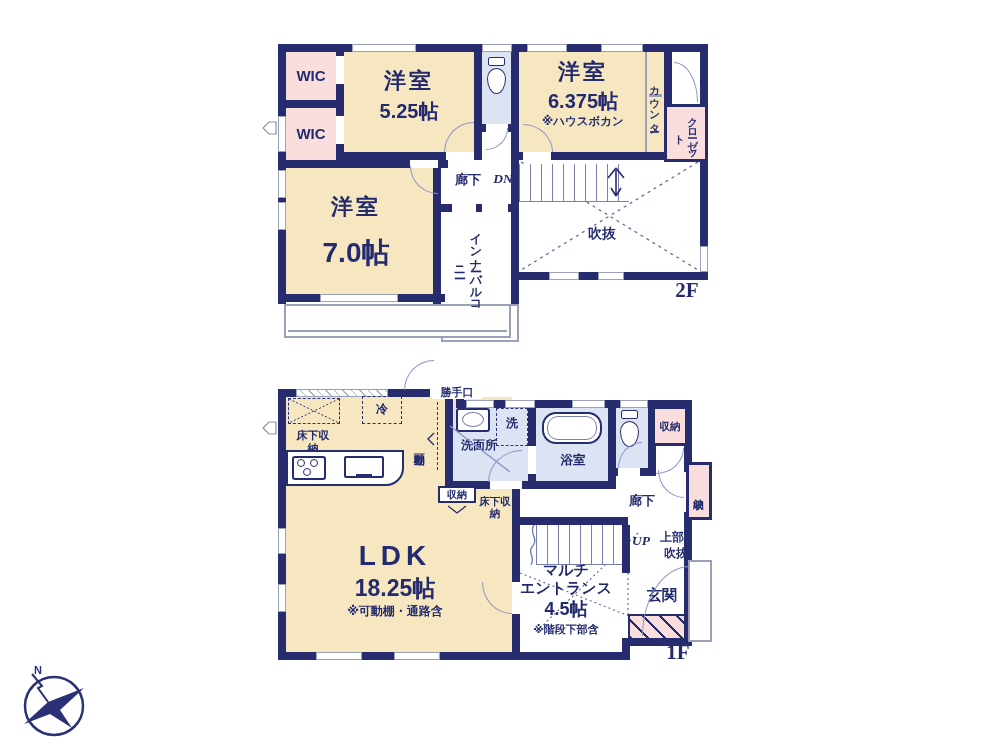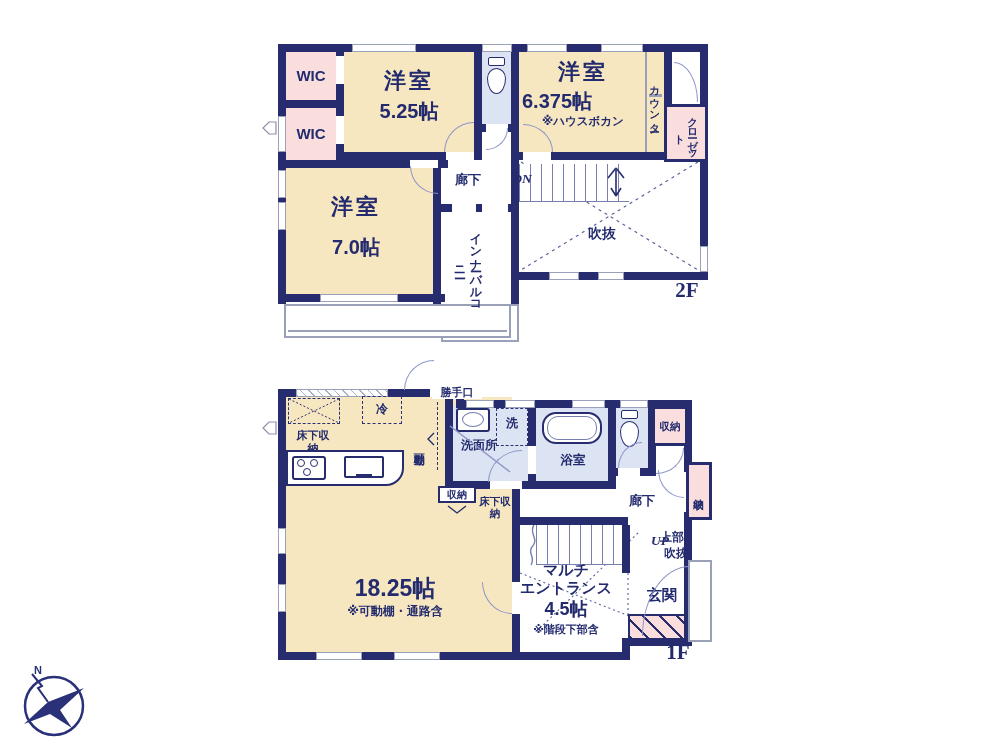--- a/index.html
+++ b/index.html
@@ -12,21 +12,21 @@
   .blue{background:#dce3f2;}
   .win{background:#ffffff;border:1px solid #9aa0b8;}
   .lbl{color:#232b6e;font-weight:bold;display:flex;align-items:center;justify-content:center;
        text-align:center;line-height:1.15;white-space:nowrap;}
   .vtext{writing-mode:vertical-rl;white-space:normal;}
   .wrap{white-space:normal;word-break:break-all;}
   .arc{border:1.6px solid #8d97c9;background:transparent;}
   .dashbox{border:1.6px dashed #2b3175;background:transparent;}
   .boxpink{background:#f9dedd;border:3px solid #272c6f;display:flex;align-items:center;justify-content:center;}
   .stairs{background-color:#fff;background-image:repeating-linear-gradient(90deg,#767fae 0 1.5px,transparent 1.5px 11px);}
-  .serifi{font-family:"Liberation Serif","DejaVu Serif",serif;font-style:italic;font-weight:bold;margin-left:19px;}
+  .serifi{font-family:"Liberation Serif","DejaVu Serif",serif;font-style:italic;font-weight:bold;}
   .seriff{font-family:"Liberation Serif","DejaVu Serif",serif;font-weight:bold;}
   .thinline{background:#9aa0b8;}
   .balc{background:#fff;border:2px solid #9aa0b8;}
   .hatchwin{background:#fff;background-image:repeating-linear-gradient(45deg,#aab0c6 0 1px,transparent 1px 6px);border:1px solid #9aa0b8;}
   .porch{background:#f9dedd;background-image:repeating-linear-gradient(45deg,#272c6f 0 1.5px,transparent 1.5px 12px);border:2px solid #272c6f;}
   svg{display:block;}
 </style>
 </head>
 <body>
 
@@ -110,27 +110,27 @@
 
   <svg class="abs" style="left:262px;top:120px;" width="16" height="16">
     <path d="M14 2 L7 2 L1 8 L7 14 L14 14 Z" fill="#fff" stroke="#8b8fa8" stroke-width="1.2"></path>
   </svg>
 
   <div class="abs lbl" style="left:286px;top:58px;width:50px;height:36px;font-size:15px;">WIC</div>
   <div class="abs lbl" style="left:286px;top:116px;width:50px;height:36px;font-size:15px;">WIC</div>
   <div class="abs lbl" style="left:344px;top:66px;width:130px;height:30px;font-size:22px;letter-spacing:3px;">洋室</div>
   <div class="abs lbl" style="left:344px;top:98px;width:130px;height:26px;font-size:20px;">5.25帖</div>
   <div class="abs lbl" style="left:519px;top:58px;width:128px;height:28px;font-size:22px;letter-spacing:3px;">洋室</div>
-  <div class="abs lbl" style="left:489px;top:88px;width:136px;height:26px;font-size:20px;">6.375帖</div>
+  <div class="abs lbl" style="left:515px;top:88px;width:136px;height:26px;font-size:20px;">6.375帖</div>
   <div class="abs lbl" style="left:515px;top:114px;width:136px;height:15px;font-size:11.5px;">※ハウスボカン</div>
   <div class="abs lbl" style="left:450px;top:172px;width:36px;height:16px;font-size:13px;">廊下</div>
   <div class="abs lbl serifi" style="left:488px;top:170px;width:30px;height:18px;font-size:13.5px;">DN</div>
   <div class="abs lbl" style="left:578px;top:224px;width:48px;height:18px;font-size:14px;">吹抜</div>
   <div class="abs lbl" style="left:296px;top:192px;width:120px;height:30px;font-size:22px;letter-spacing:3px;">洋室</div>
-  <div class="abs lbl" style="left:296px;top:234px;width:120px;height:26px;font-size:20px;">7.0帖</div>
+  <div class="abs lbl" style="left:296px;top:240px;width:120px;height:26px;font-size:28px;">7.0帖</div>
   <div class="abs lbl vtext" style="left:450px;top:222px;width:36px;height:86px;font-size:12px;line-height:16px;">インナーバルコニー</div>
   <div class="abs lbl seriff" style="left:666px;top:278px;width:42px;height:24px;font-size:21px;">2F</div>
 
 
   <div class="abs cream" style="left:286px;top:397px;width:226px;height:255px;"></div>
   <div class="abs blue" style="left:453px;top:406px;width:75px;height:75px;"></div>
   <div class="abs blue" style="left:536px;top:406px;width:72px;height:75px;"></div>
   <div class="abs blue" style="left:616px;top:406px;width:32px;height:62px;"></div>
 
   <svg class="abs" style="left:520px;top:528px;" width="172" height="114">
@@ -239,20 +239,21 @@
   <div class="abs boxpink" style="left:686px;top:462px;width:26px;height:58px;">
     <span class="lbl vtext" style="font-size:10.5px;">収納</span>
   </div>
   <div class="abs arc" style="left:658px;top:470px;width:26px;height:28px;border-right:none;border-top:none;border-bottom-left-radius:100%;"></div>
 
   <div class="abs lbl" style="left:620px;top:492px;width:44px;height:18px;font-size:13px;">廊下</div>
   <div class="abs lbl serifi" style="left:628px;top:532px;width:26px;height:18px;font-size:13.5px;">UP</div>
   <div class="abs lbl" style="left:654px;top:530px;width:36px;height:15px;font-size:12px;">上部</div>
   <div class="abs lbl" style="left:658px;top:546px;width:36px;height:15px;font-size:12px;">吹抜</div>
 
+  <div class="abs lbl" style="left:320px;top:540px;width:150px;height:32px;font-size:28px;letter-spacing:5px;">LDK</div>
   <div class="abs lbl" style="left:320px;top:574px;width:150px;height:28px;font-size:23px;">18.25帖</div>
   <div class="abs lbl" style="left:312px;top:604px;width:166px;height:15px;font-size:12px;text-align:center;">※可動棚・通路含</div>
 
   <div class="abs lbl" style="left:514px;top:561px;width:104px;height:17px;font-size:15px;">マルチ</div>
   <div class="abs lbl" style="left:506px;top:579px;width:120px;height:17px;font-size:15px;">エントランス</div>
   <div class="abs lbl" style="left:514px;top:598px;width:104px;height:22px;font-size:18px;">4.5帖</div>
   <div class="abs lbl" style="left:508px;top:622px;width:116px;height:14px;font-size:11px;">※階段下部含</div>
 
   <div class="abs lbl" style="left:636px;top:586px;width:52px;height:18px;font-size:15px;">玄関</div>
   <div class="abs porch" style="left:628px;top:614px;width:58px;height:26px;"></div>

